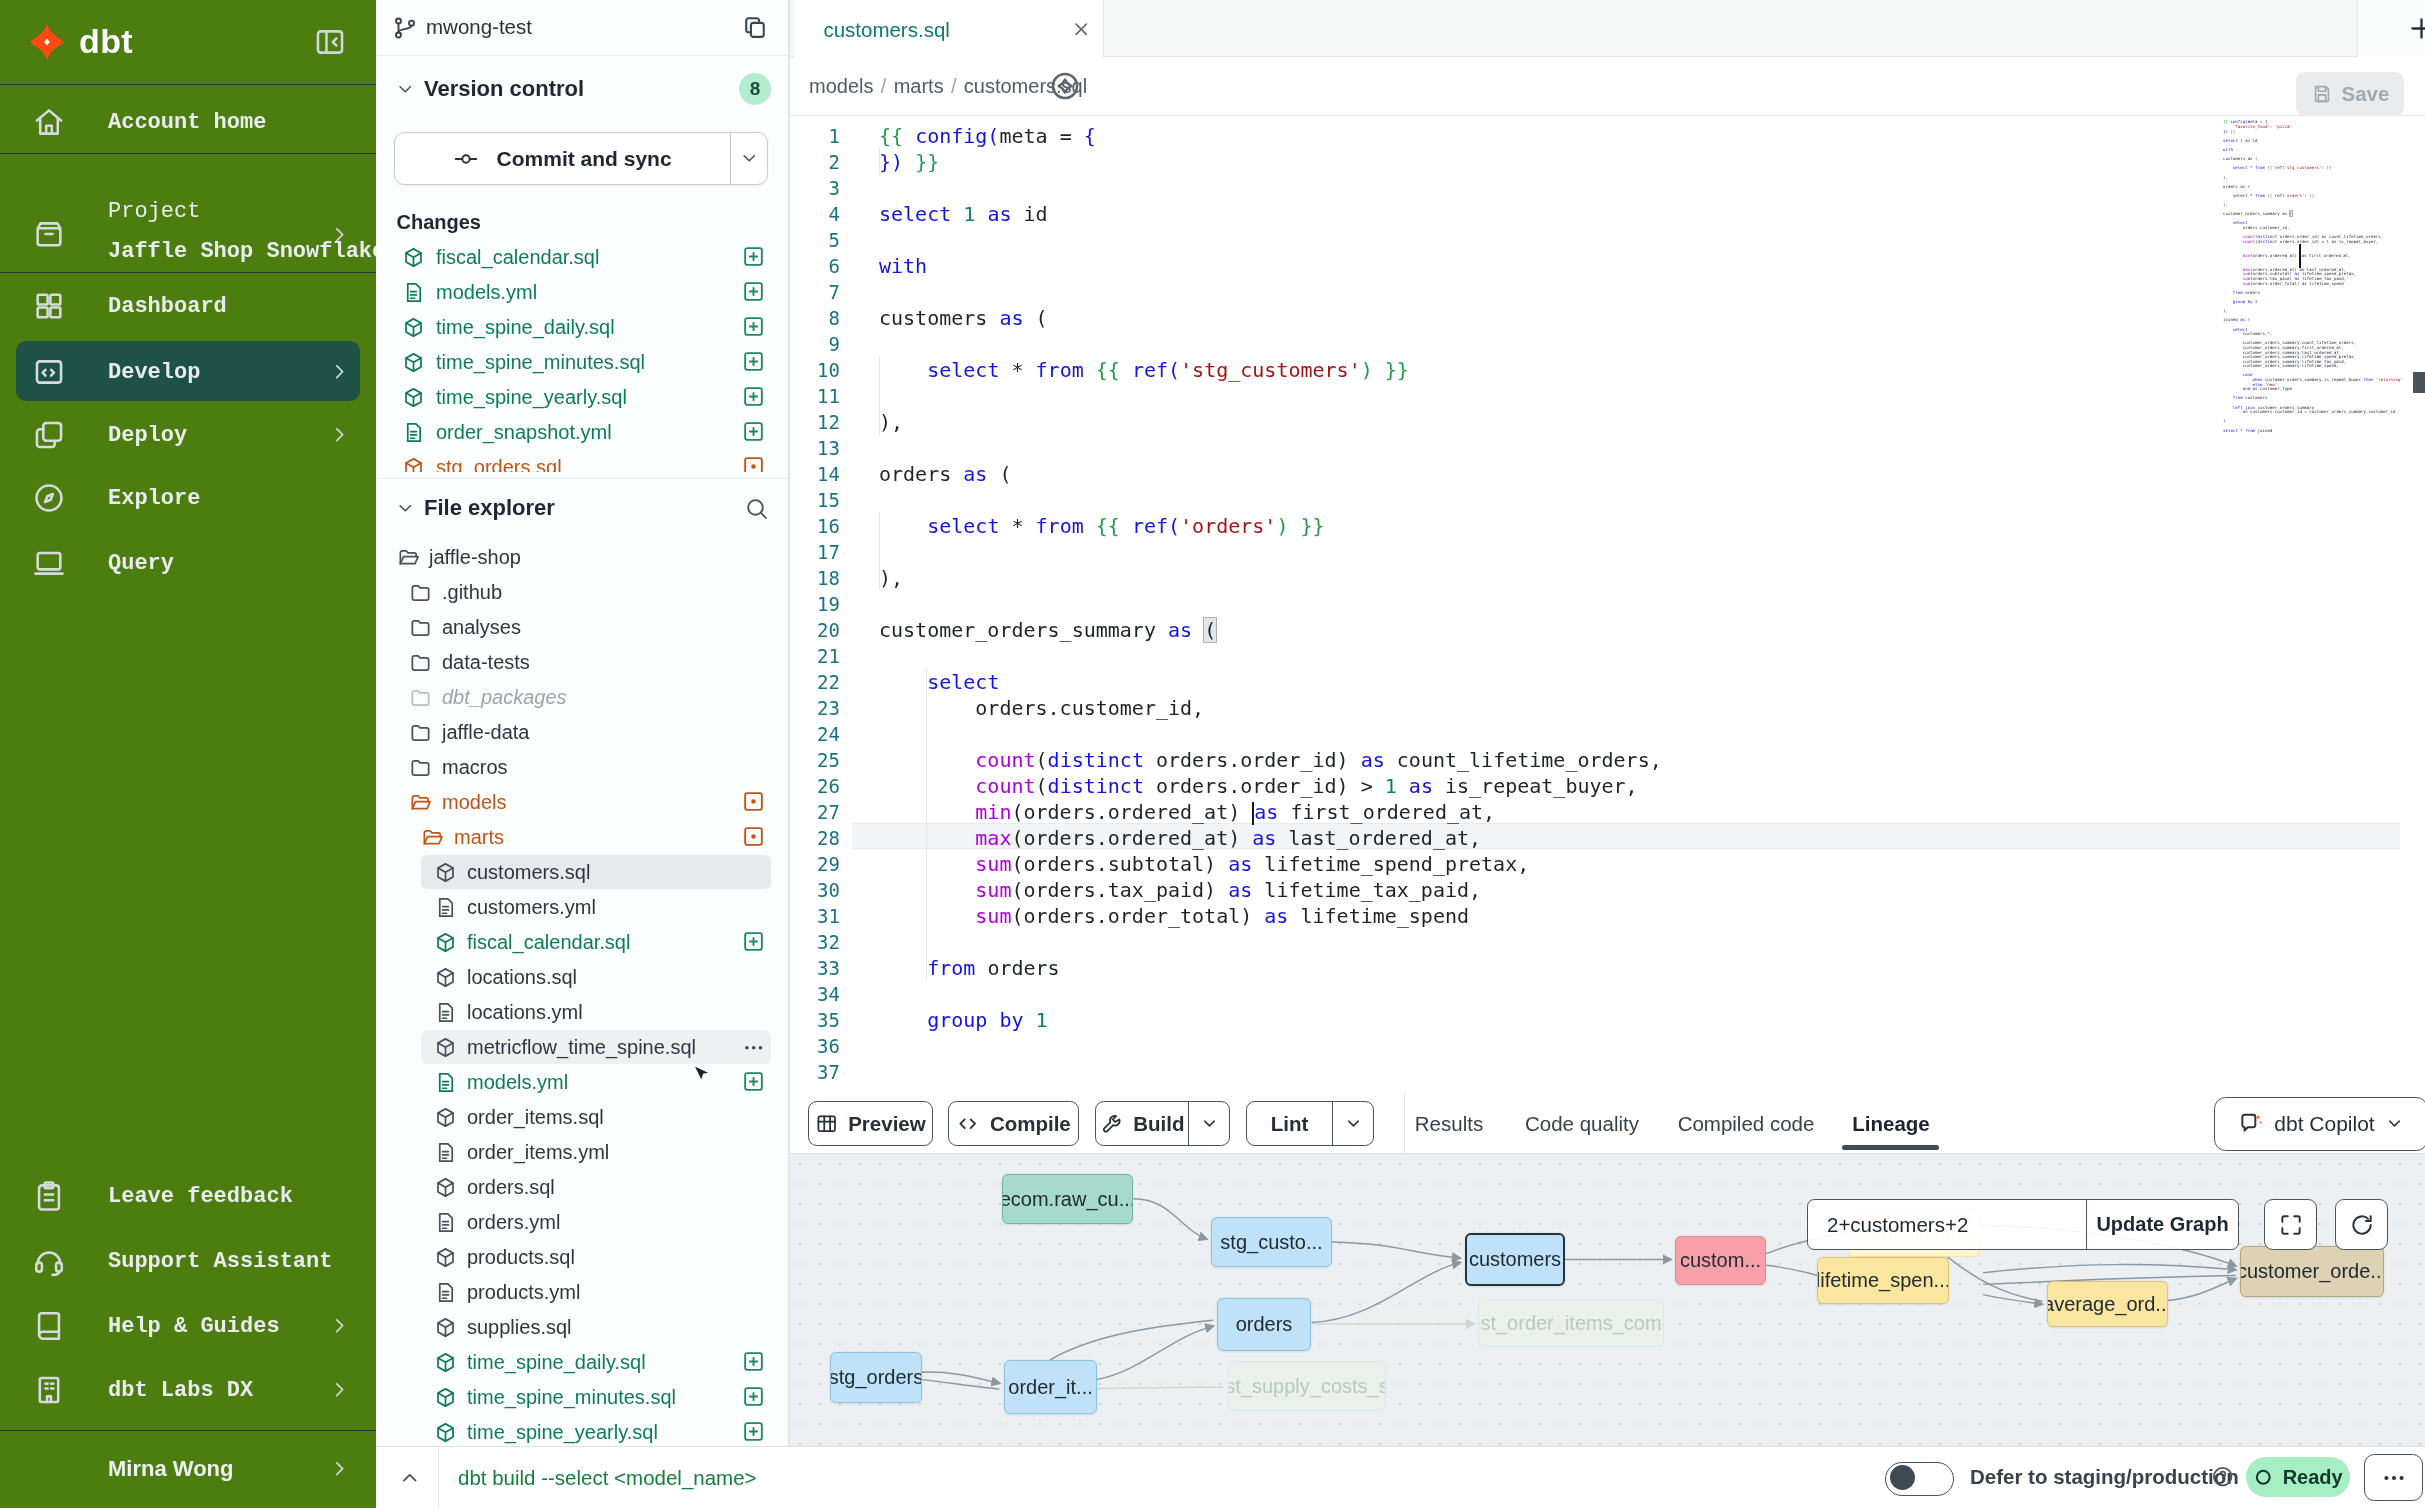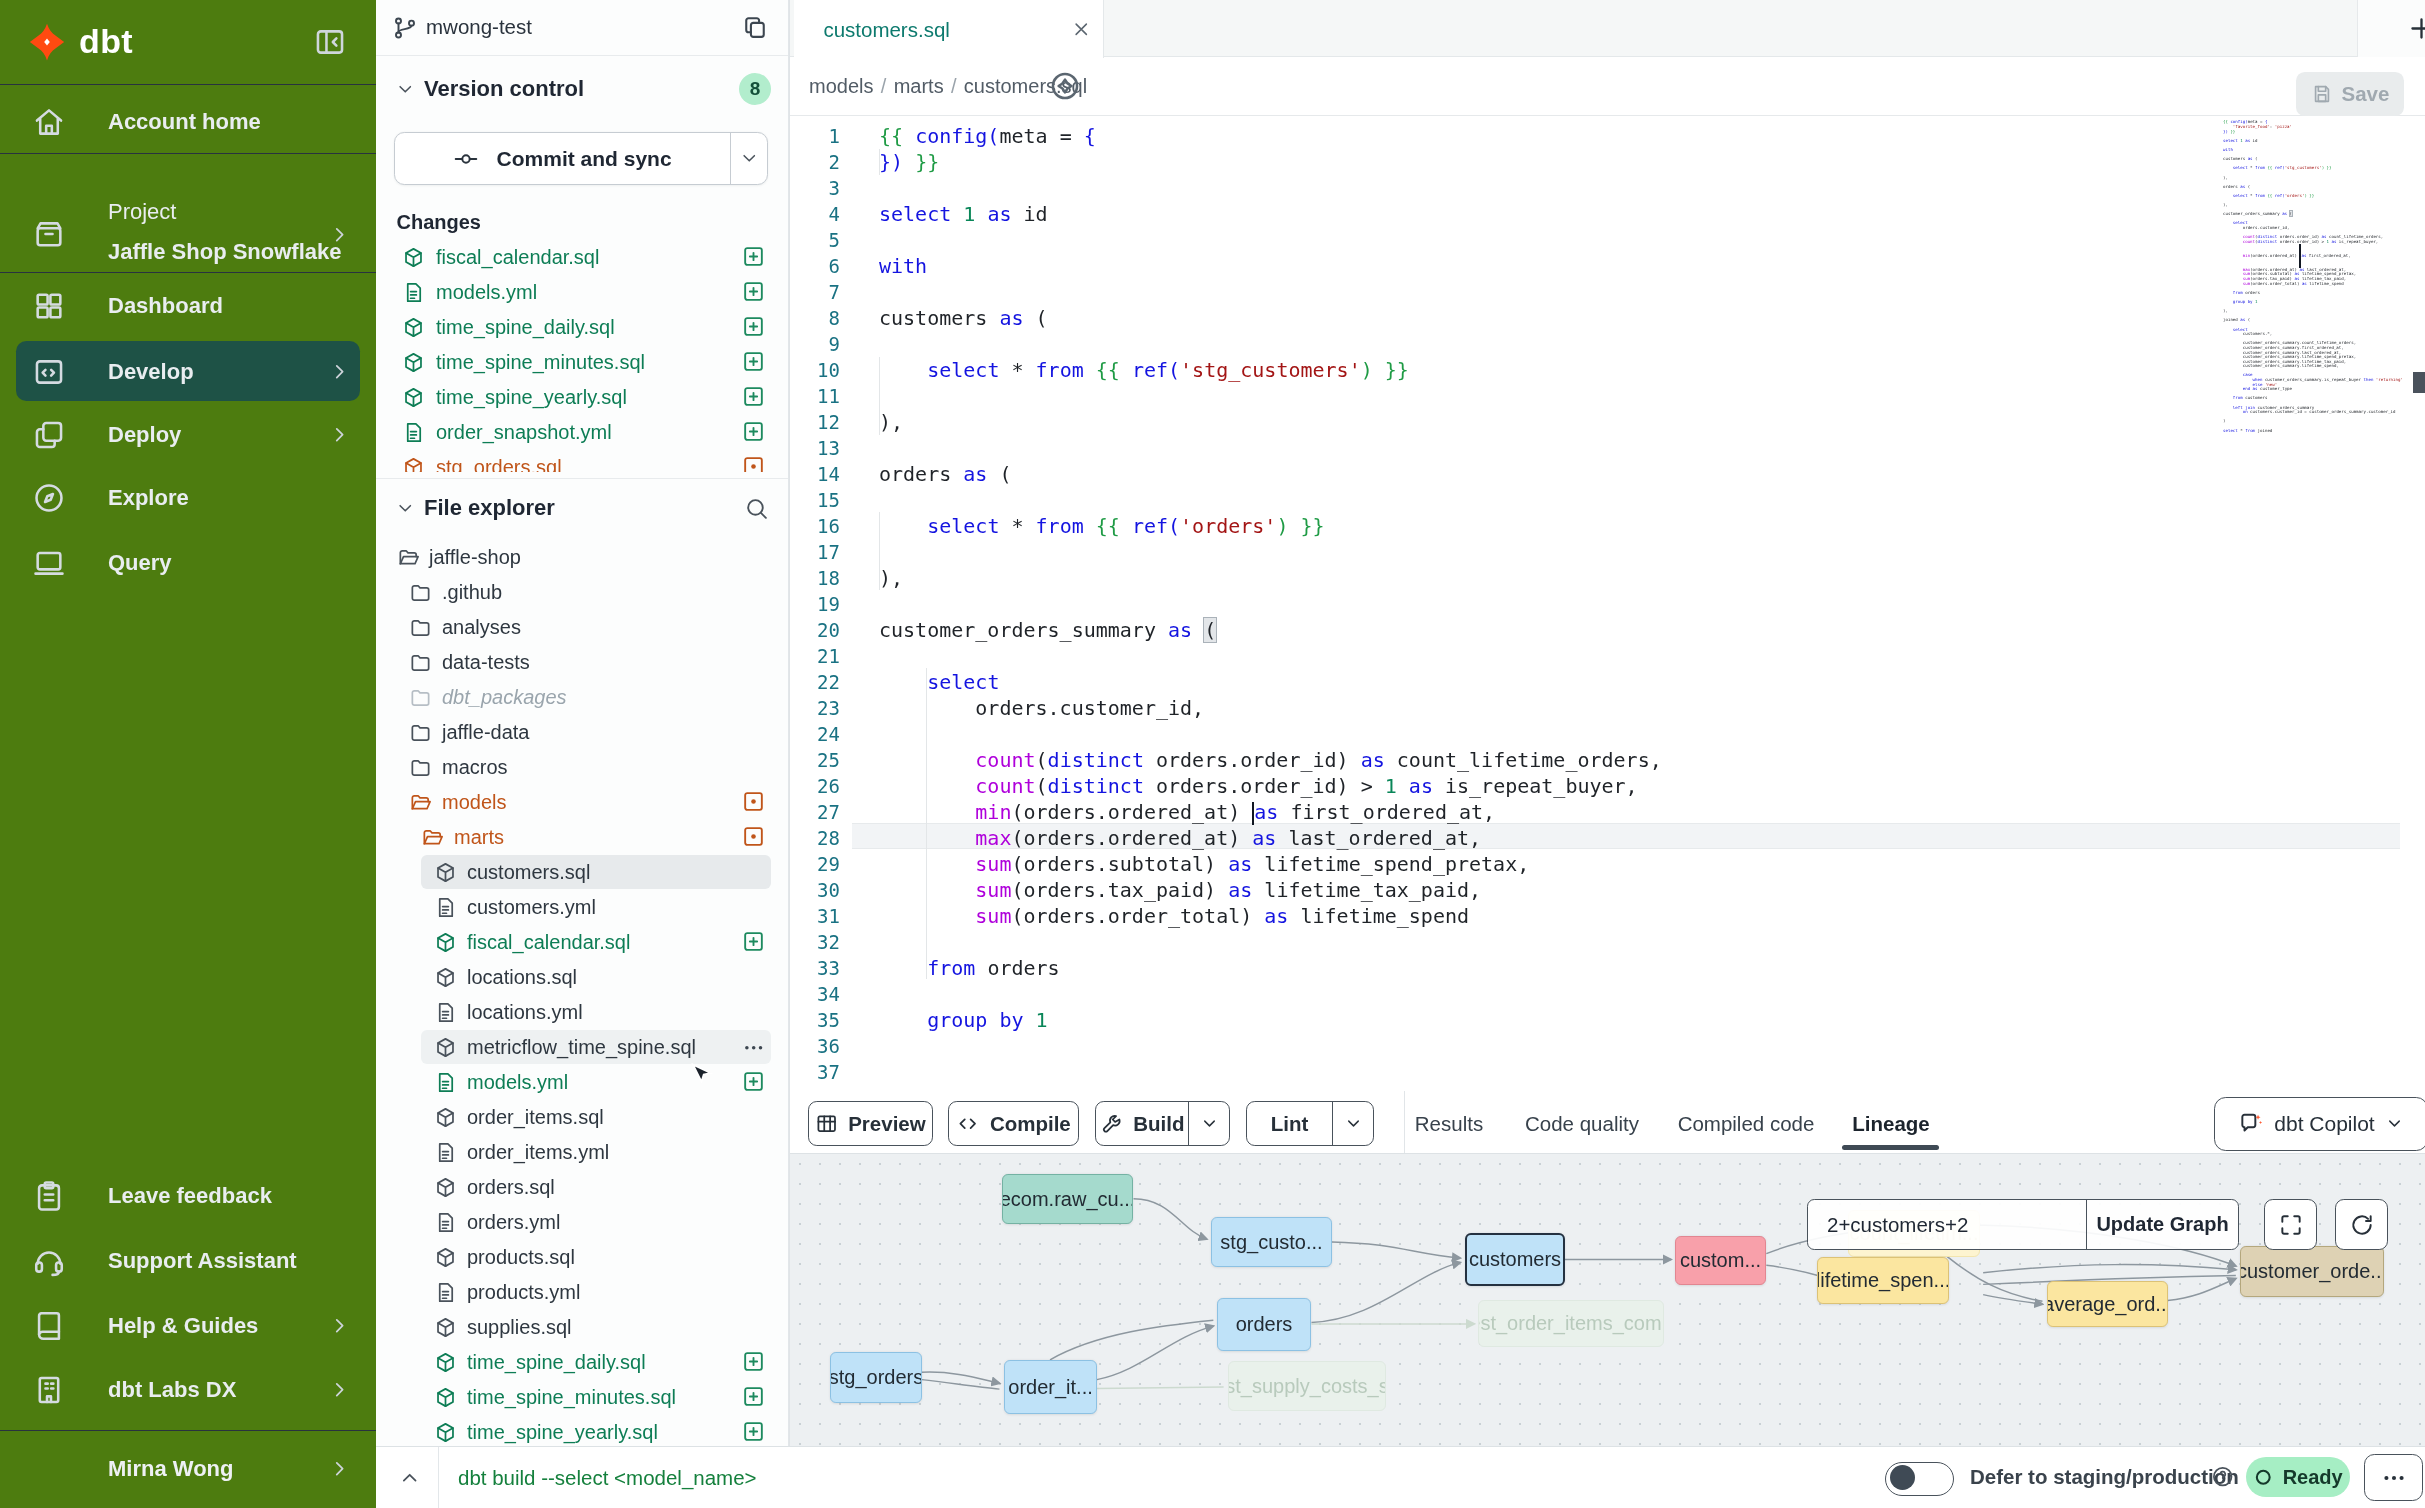--- a/index.html
+++ b/index.html
@@ -6,21 +6,21 @@
   html,body { width:2426px; height:1509px; }
   body { font-family:"Liberation Sans", sans-serif; background:#fff; overflow:hidden; }
   #app { position:relative; width:2426px; height:1509px; overflow:hidden; background:#fff; }
   .ic { fill:none; stroke:currentColor; stroke-width:1.8; stroke-linecap:round; stroke-linejoin:round; display:block; }
 
   
   #sidebar { position:absolute; left:0; top:0; width:376px; height:1509px; background:#4d7c0f; color:#e8ecef; }
   .sb-divider { position:absolute; left:0; width:376px; height:0.7px; background:#28323f; }
   .sb-item { position:absolute; left:0; width:376px; display:flex; align-items:center; cursor:pointer; }
   .sb-item .sb-icon { position:absolute; left:32px; width:34px; height:34px; color:#d5dbe1; }
-  .sb-item .sb-label { position:absolute; left:108px; font-size:22px; font-weight:600; color:#e9edf0; white-space:nowrap; }
+  .sb-item .sb-label { position:absolute; left:108px; font-size:22px; font-weight:600; color:#e9edf0; white-space:nowrap;font-family:Liberation Mono, monospace; }
   .sb-item .sb-chev { position:absolute; left:328px; width:23.4px; height:23.4px; color:#cdd4da; }
   .sb-active-pill { position:absolute; left:16px; top:341px; width:344px; height:60px; background:#1e5246; border-radius:10.3px; }
   #logo-row { position:absolute; left:0; top:0; width:376px; height:85px; border-bottom:0.7px solid #28323f; }
   #logo-mark { position:absolute; left:26px; top:20.5px; width:42px; height:42px; }
   #logo-text { position:absolute; left:79px; top:22px; font-size:34px; font-weight:700; color:#ffffff; letter-spacing:0.4px; }
   #collapse-btn { position:absolute; left:313px; top:25px; width:34px; height:34px; color:#cfd6dc; cursor:pointer; }
   #user-row { position:absolute; left:0; top:1438px; width:376px; height:62px; cursor:pointer; }
   #user-name { position:absolute; left:108px; top:17.6px; font-size:22px; font-weight:700; color:#eef1f4; }
   #user-chev { position:absolute; left:328px; top:19px; width:23.4px; height:23.4px; color:#cdd4da; }
 

